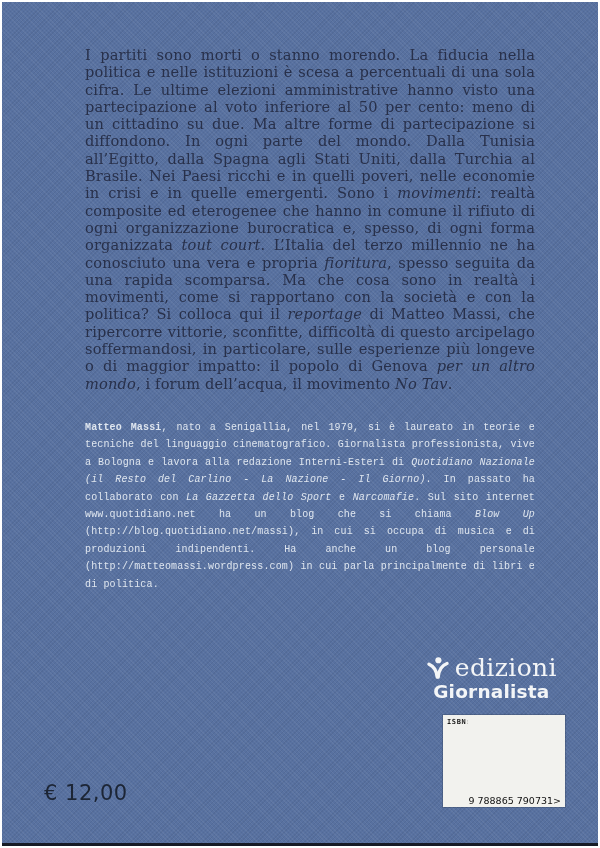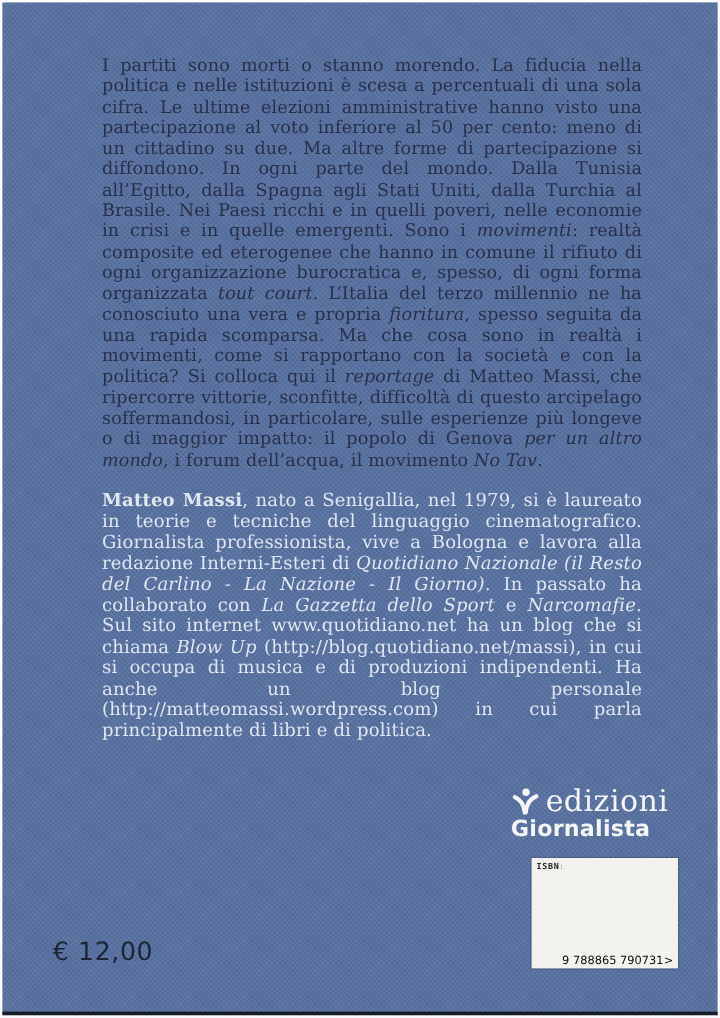--- a/index.html
+++ b/index.html
@@ -27,27 +27,27 @@
   .cover::after{
     content:"";position:absolute;left:0;right:0;bottom:0;height:3px;
     background:#101218;opacity:.9;
   }
   .synopsis{
     position:absolute;left:83px;top:44px;width:450px;
     font-size:14.6px;line-height:17.3px;letter-spacing:.15px;
     color:var(--synopsis-text);text-align:justify;
   }
   .bio{
-    position:absolute;left:83px;top:407px;width:450px;
-    font-size:15px;line-height:17.4px;letter-spacing:.15px;
-    color:var(--bio-text);text-align:justify;
+    position:absolute;left:83px;top:417px;width:450px;
+    font-size:10px;line-height:17.4px;letter-spacing:.15px;
+    color:var(--bio-text);text-align:justify;font-family:Liberation Mono, monospace;
   }
   .publisher{
     position:absolute;right:41px;top:653px;
-    color:var(--logo-white);text-align:left;line-height:1;
+    color:var(--logo-white);text-align:center;line-height:1;
   }
   .brand-row{display:flex;align-items:flex-end;justify-content:flex-end;gap:5px;}
   .logo-icon{display:inline-block;width:24px;height:24px;color:var(--logo-white);}
   .logo-icon svg{width:100%;height:100%;display:block;}
   .brand-top{
     font-family:"DejaVu Serif", serif;font-size:25px;font-weight:400;
     letter-spacing:.4px;
   }
   .brand-bottom{
     font-family:"DejaVu Sans", sans-serif;font-weight:bold;font-size:18.5px;

